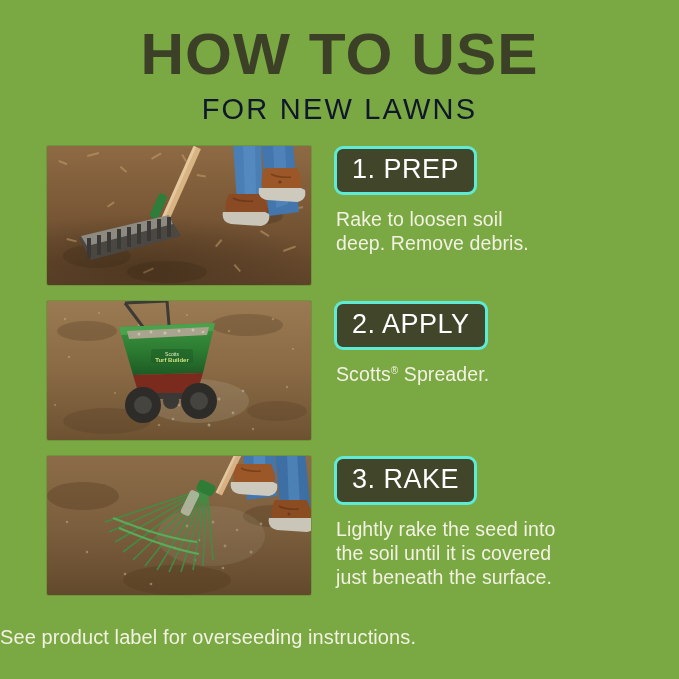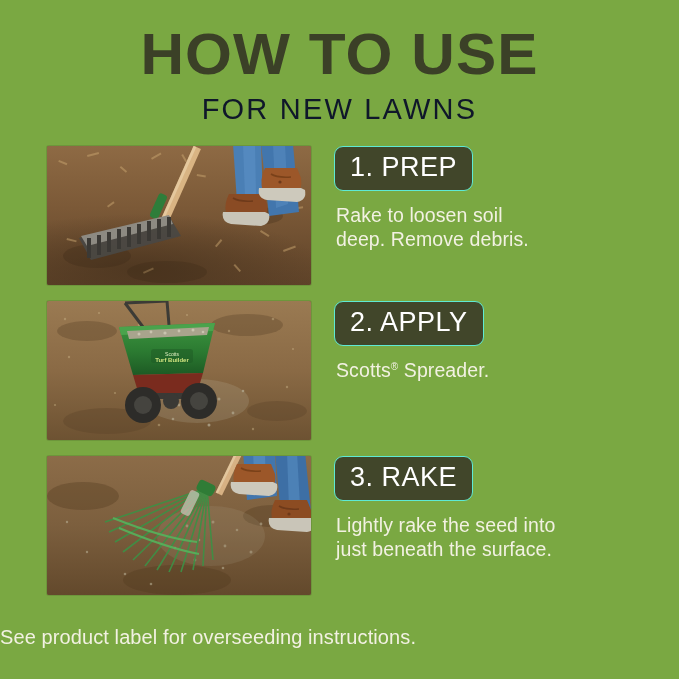--- a/index.html
+++ b/index.html
@@ -83,21 +83,21 @@
   .badge {
     display: inline-block;
     background: #41462a;
     color: #ffffff;
     font-size: 27px;
     line-height: 27px;
     font-weight: 400;
     letter-spacing: 0.5px;
     padding: 7px 15px 9px 15px;
     border-radius: 9px;
-    border: 1px solid #5eead4;
+    border: 3px solid #5eead4;
     margin: 0;
   }
   .desc {
     color: #f2f1e2;
     font-size: 19.5px;
     line-height: 24px;
     letter-spacing: 0.1px;
     margin: 12px 0 0 2px;
     font-weight: 400;
   }
@@ -394,20 +394,21 @@
           <path d="M222 62 Q220 72 230 74 L260 76 Q270 74 268 64 L264 62 Z" fill="#c9c5b8"></path>
           <path d="M232 50 Q238 54 252 53" stroke="#6e3a1a" stroke-width="1.6" fill="none"></path>
           <circle cx="242" cy="58" r="1.6" fill="#6e3a1a"></circle>
         </g>
       </svg>
     </div>
     <div class="step-text">
       <div class="badge">3. RAKE</div>
       <div class="desc">
         <span class="line">Lightly rake the seed into</span>
+        <span class="line">the soil until it is covered</span>
         <span class="line">just beneath the surface.</span>
       </div>
     </div>
   </div>
 
   <div class="footer">See product label for overseeding instructions.</div>
 
 </div>
 
 </body></html>

